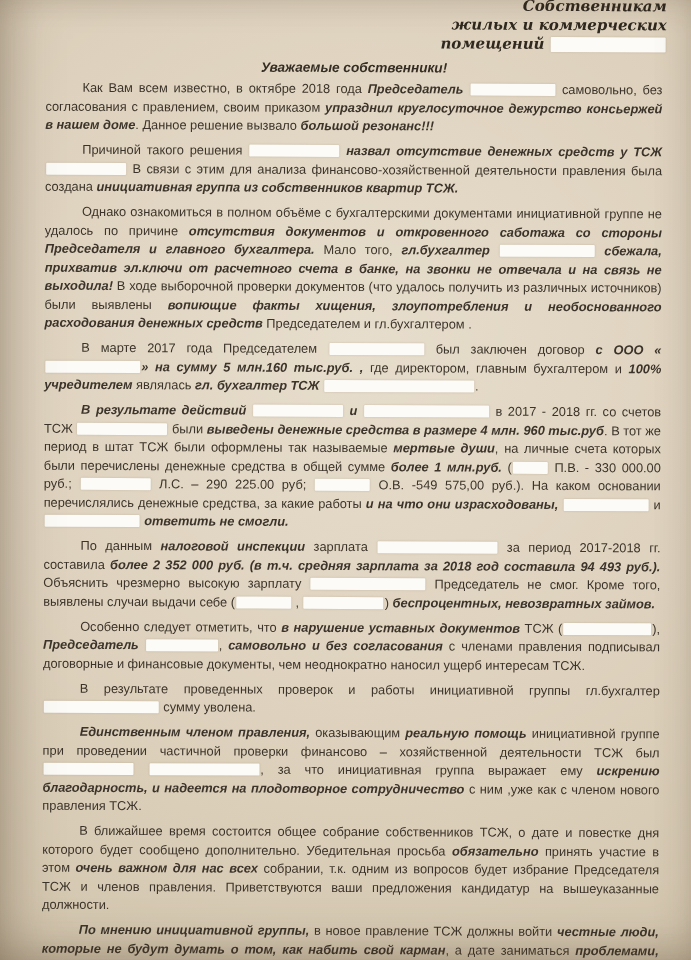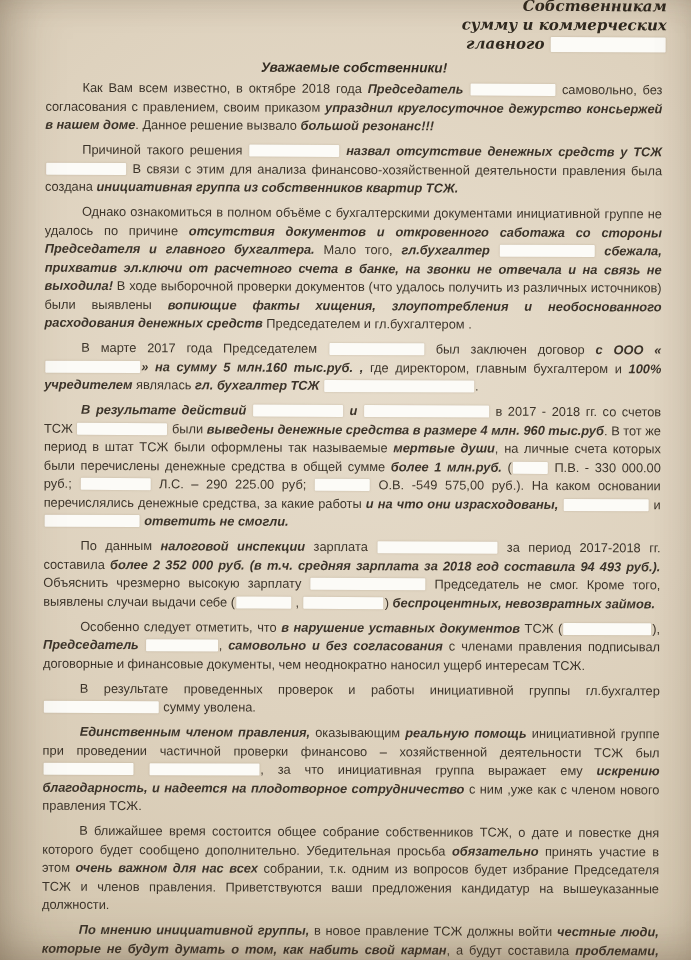--- a/index.html
+++ b/index.html
@@ -52,35 +52,35 @@
   .recipient .redact{height:15px;vertical-align:-3px;}
 </style>
 </head>
 <body>
 
 <div class="photo">
   <div class="content">
 
     <div class="recipient">
       <div><span>Собственникам</span></div>
-      <div><span>сумму и коммерческих</span></div>
-      <div><span>главного </span><span class="redact" style="width: 115px; height: 15px;"></span></div>
+      <div><span>жилых и коммерческих</span></div>
+      <div><span>помещений </span><span class="redact" style="width: 115px; height: 15px;"></span></div>
     </div>
 
     <div class="title">Уважаемые собственники!</div>
 
     <div>
       <p class="para"><span>Как Вам всем известно, в октябре 2018 года </span><span class="em">Председатель </span><span class="redact" style="width: 85px;"></span><span> самовольно, без согласования с правлением, своим приказом </span><span class="em">упразднил круглосуточное дежурство консьержей в нашем доме</span><span>. Данное решение вызвало </span><span class="em">большой резонанс!!!</span></p>
       <p class="para"><span>Причиной такого решения </span><span class="redact" style="width: 90px;"></span><span> </span><span class="em">назвал отсутствие денежных средств у ТСЖ </span><span class="redact" style="width: 80px;"></span><span> В связи с этим для анализа финансово-хозяйственной деятельности правления была создана </span><span class="em">инициативная группа из собственников квартир ТСЖ.</span></p>
       <p class="para"><span>Однако ознакомиться в полном объёме с бухгалтерскими документами инициативной группе не удалось по причине </span><span class="em">отсутствия документов и откровенного саботажа со стороны Председателя и главного бухгалтера.</span><span> Мало того, </span><span class="em">гл.бухгалтер </span><span class="redact" style="width: 95px;"></span><span class="em"> сбежала, прихватив эл.ключи от расчетного счета в банке, на звонки не отвечала и на связь не выходила!</span><span> В ходе выборочной проверки документов (что удалось получить из различных источников) были выявлены </span><span class="em">вопиющие факты хищения, злоупотребления и необоснованного расходования денежных средств</span><span> Председателем и гл.бухгалтером .</span></p>
       <p class="para"><span>В марте 2017 года Председателем </span><span class="redact" style="width: 95px;"></span><span> был заключен договор </span><span class="em">с ООО «</span><span class="redact" style="width: 95px;"></span><span class="em">» на сумму 5 млн.160 тыс.руб. ,</span><span> где директором, главным бухгалтером и </span><span class="em">100% учредителем</span><span> являлась </span><span class="em">гл. бухгалтер ТСЖ </span><span class="redact" style="width: 150px;"></span><span>.</span></p>
       <p class="para"><span class="em">В результате действий </span><span class="redact" style="width: 90px;"></span><span class="em"> и </span><span class="redact" style="width: 125px;"></span><span> в 2017 - 2018 гг. со счетов ТСЖ </span><span class="redact" style="width: 90px;"></span><span> были </span><span class="em">выведены денежные средства в размере 4 млн. 960 тыс.руб</span><span>. В тот же период в штат ТСЖ были оформлены так называемые </span><span class="em">мертвые души</span><span>, на личные счета которых были перечислены денежные средства в общей сумме </span><span class="em">более 1 млн.руб.</span><span> (</span><span class="redact" style="width: 35px;"></span><span> П.В. - 330 000.00 руб.; </span><span class="redact" style="width: 70px;"></span><span> Л.С. – 290 225.00 руб; </span><span class="redact" style="width: 55px;"></span><span> О.В. -549 575,00 руб.). На каком основании перечислялись денежные средства, за какие работы </span><span class="em">и на что они израсходованы,</span><span> </span><span class="redact" style="width: 85px;"></span><span> и </span><span class="redact" style="width: 95px;"></span><span> </span><span class="em">ответить не смогли.</span></p>
       <p class="para"><span>По данным </span><span class="em">налоговой инспекции</span><span> зарплата </span><span class="redact" style="width: 120px;"></span><span> за период 2017-2018 гг. составила </span><span class="em">более 2 352 000 руб. (в т.ч. средняя зарплата за 2018 год составила 94 493 руб.).</span><span> Объяснить чрезмерно высокую зарплату </span><span class="redact" style="width: 115px;"></span><span> Председатель не смог. Кроме того, выявлены случаи выдачи себе (</span><span class="redact" style="width: 55px;"></span><span> , </span><span class="redact" style="width: 80px;"></span><span>) </span><span class="em">беспроцентных, невозвратных займов.</span></p>
       <p class="para"><span>Особенно следует отметить, что </span><span class="em">в нарушение уставных документов</span><span> ТСЖ (</span><span class="redact" style="width: 88px;"></span><span>), </span><span class="em">Председатель </span><span class="redact" style="width: 72px;"></span><span>, </span><span class="em">самовольно и без согласования</span><span> с членами правления подписывал договорные и финансовые документы, чем неоднократно наносил ущерб интересам ТСЖ.</span></p>
       <p class="para"><span>В результате проведенных проверок и работы инициативной группы гл.бухгалтер </span><span class="redact" style="width: 115px;"></span><span> сумму уволена.</span></p>
       <p class="para"><span class="em">Единственным членом правления,</span><span> оказывающим </span><span class="em">реальную помощь</span><span> инициативной группе при проведении частичной проверки финансово – хозяйственной деятельности ТСЖ был </span><span class="redact" style="width: 90px;"></span><span> </span><span class="redact" style="width: 110px;"></span><span>, за что инициативная группа выражает ему </span><span class="em">искрению благодарность, и надеется на плодотворное сотрудничество</span><span> с ним ,уже как с членом нового правления ТСЖ.</span></p>
       <p class="para"><span>В ближайшее время состоится общее собрание собственников ТСЖ, о дате и повестке дня которого будет сообщено дополнительно. Убедительная просьба </span><span class="em">обязательно</span><span> принять участие в этом </span><span class="em">очень важном для нас всех</span><span> собрании, т.к. одним из вопросов будет избрание Председателя ТСЖ и членов правления. Приветствуются ваши предложения кандидатур на вышеуказанные должности.</span></p>
-      <p class="para"><span class="em">По мнению инициативной группы,</span><span> в новое правление ТСЖ должны войти </span><span class="em">честные люди, которые не будут думать о том, как набить свой карман</span><span>, а будут составила </span><span class="em">проблемами, развитием и улучшением дома</span><span> для общего блага, чтобы </span></p>
+      <p class="para"><span class="em">По мнению инициативной группы,</span><span> в новое правление ТСЖ должны войти </span><span class="em">честные люди, которые не будут думать о том, как набить свой карман</span><span>, а дате заниматься </span><span class="em">проблемами, развитием и улучшением дома</span><span> для общего блага, чтобы </span></p>
     </div>
 
   </div>
   <div class="vignette"></div>
 </div>
 
 </body></html>

